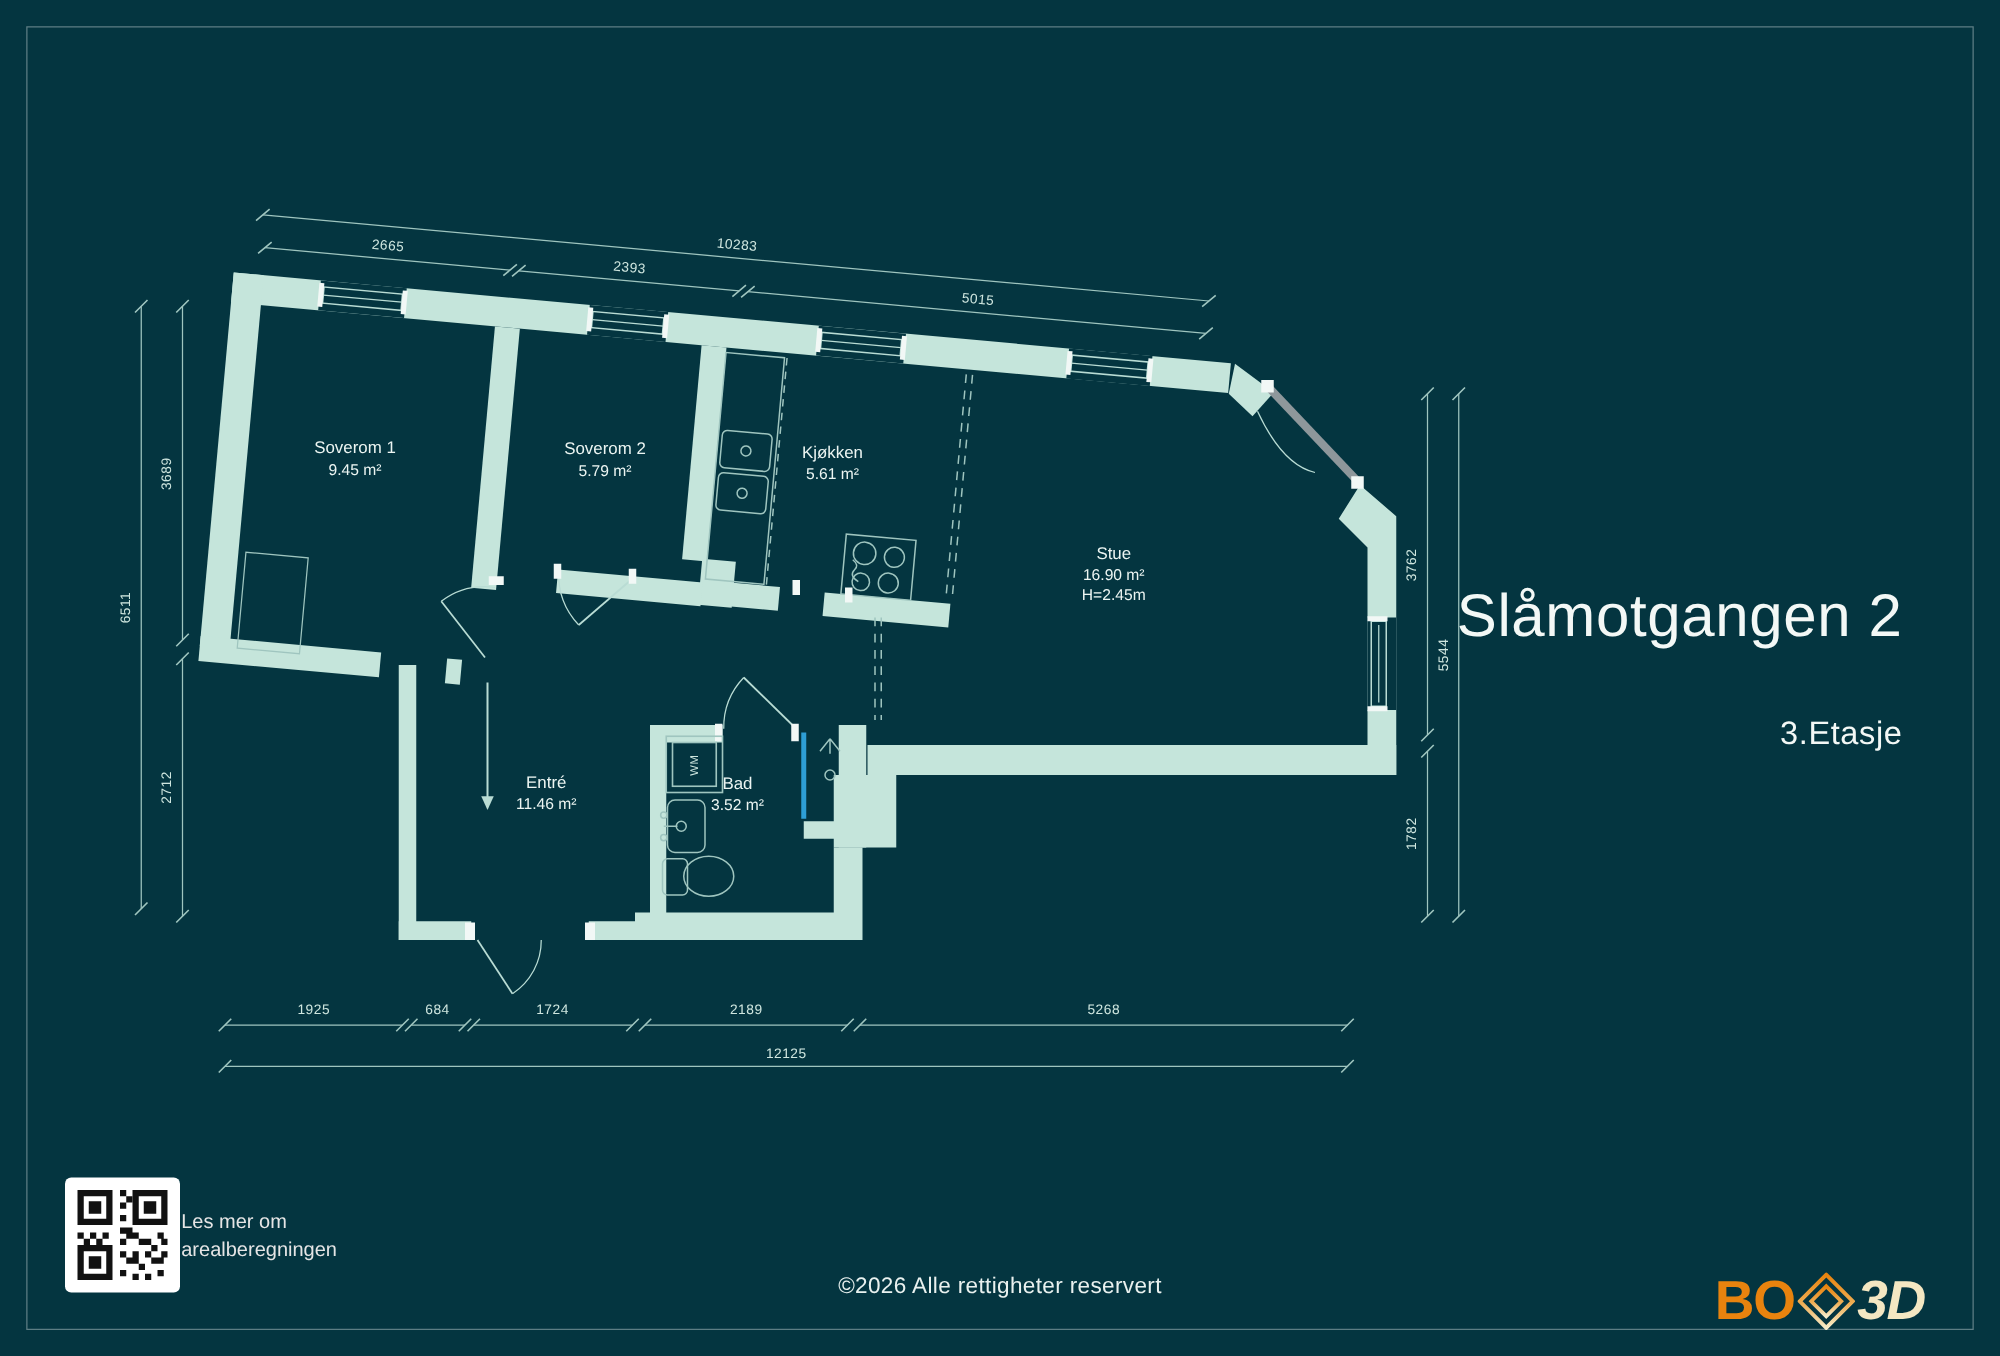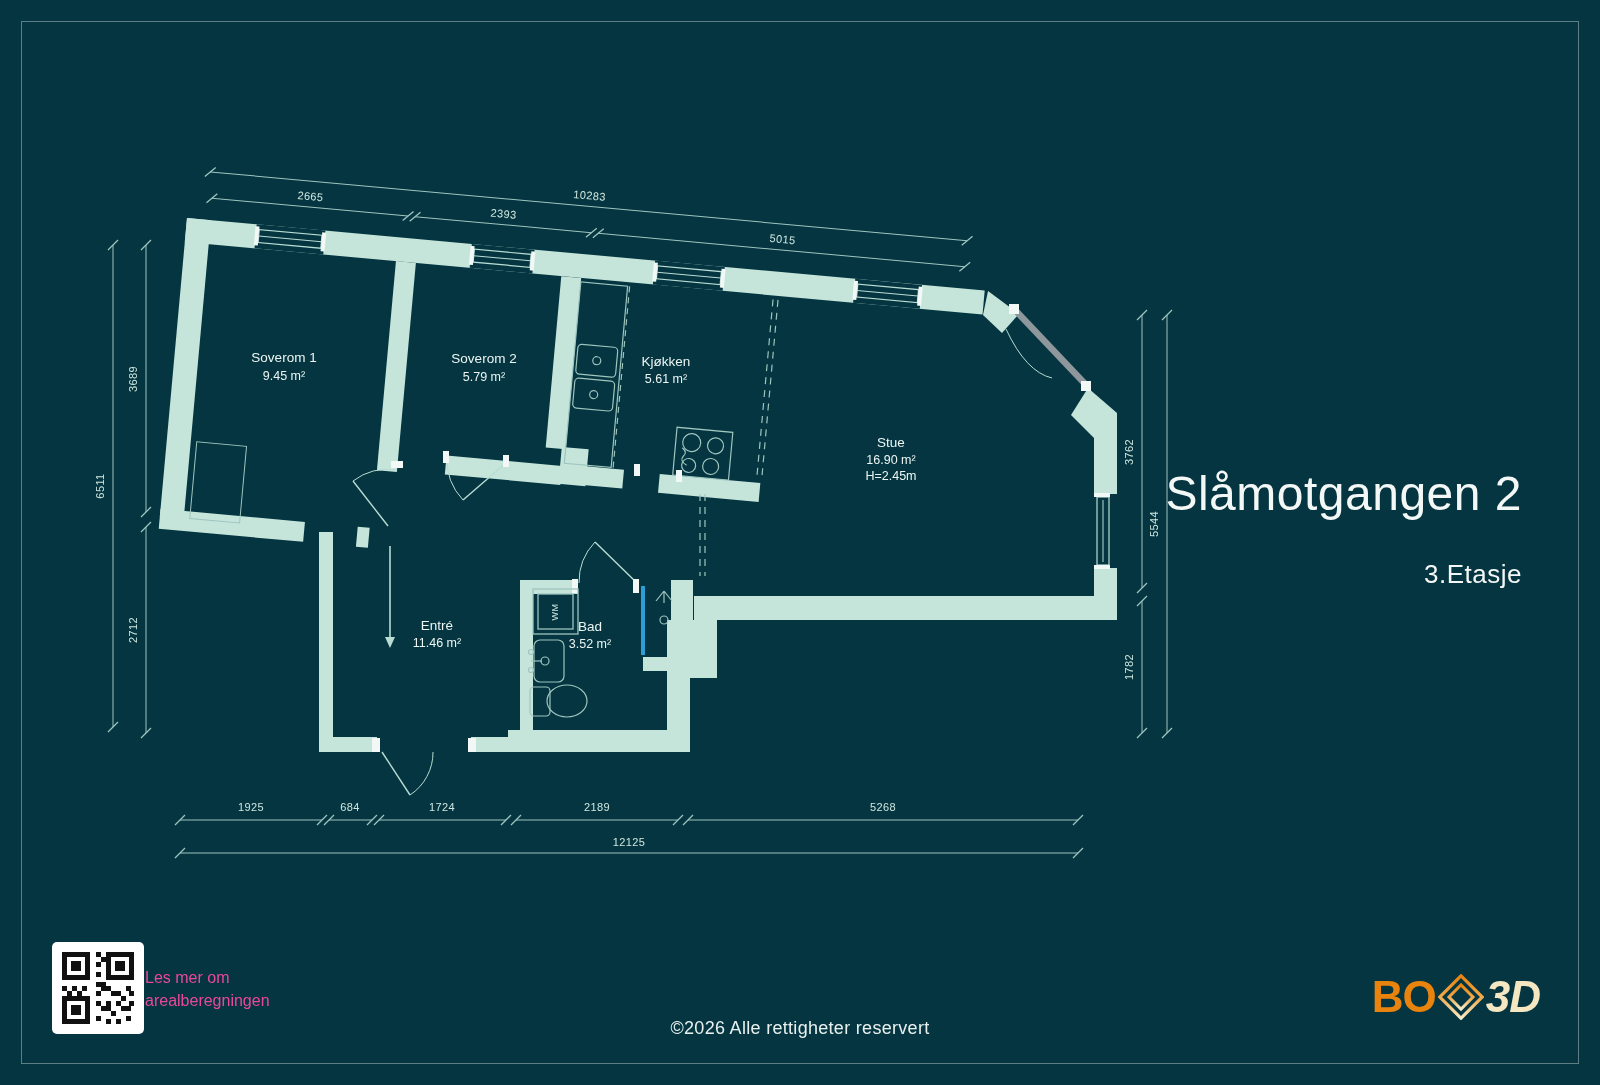--- a/index.html
+++ b/index.html
@@ -2,25 +2,25 @@
 <html><head>
 <meta charset="utf-8">
 <style>
   html,body{margin:0;padding:0;background:#043540;width:1600px;height:1085px;overflow:hidden;
             font-family:"Liberation Sans",sans-serif;}
   .stage{position:relative;width:1600px;height:1085px;background:#043540;}
   .frame{position:absolute;left:21px;top:21px;right:21px;bottom:21px;border:1px solid #5d7e84;}
   .abs{position:absolute;}
   .titleblock{right:78px;top:466px;text-align:right;color:#f3f8f6;}
   .title{font-size:48px;letter-spacing:.5px;}
-  .subtitle{font-size:26px;margin-top:38px;letter-spacing:.5px;}
+  .subtitle{font-size:26px;margin-top:50px;letter-spacing:.5px;}
   .qrbox{left:52px;top:942px;width:92px;height:92px;background:#ffffff;border-radius:5px;}
-  .qrcap{left:145px;top:966px;color:#ec4899;font-size:16px;line-height:23px;}
+  .qrcap{left:145px;top:966px;color:#e5e5e5;font-size:16px;line-height:23px;}
   .footer{left:0;top:1018px;width:100%;text-align:center;color:#e9f1ef;font-size:18px;letter-spacing:.3px;}
-  .logo{right:60px;top:972px;display:flex;align-items:center;font-weight:700;font-size:44px;letter-spacing:-1px;}
+  .logo{right:60px;top:1016px;display:flex;align-items:center;font-weight:700;font-size:44px;letter-spacing:-1px;}
   .logo .bo{color:#e8830e;}
   .logo .d3{color:#f4e7c2;font-style:italic;}
   svg text{font-family:"Liberation Sans",sans-serif;}
   .dimtxt{font-size:11px;fill:#cfe6df;letter-spacing:.4px;}
   .roomtxt{font-size:13.5px;fill:#ecf5f2;}
   .areatxt{font-size:12.5px;fill:#ecf5f2;}
   .wmtxt{font-size:9px;fill:#cfe6df;letter-spacing:.5px;}
 </style>
 </head>
 <body>

